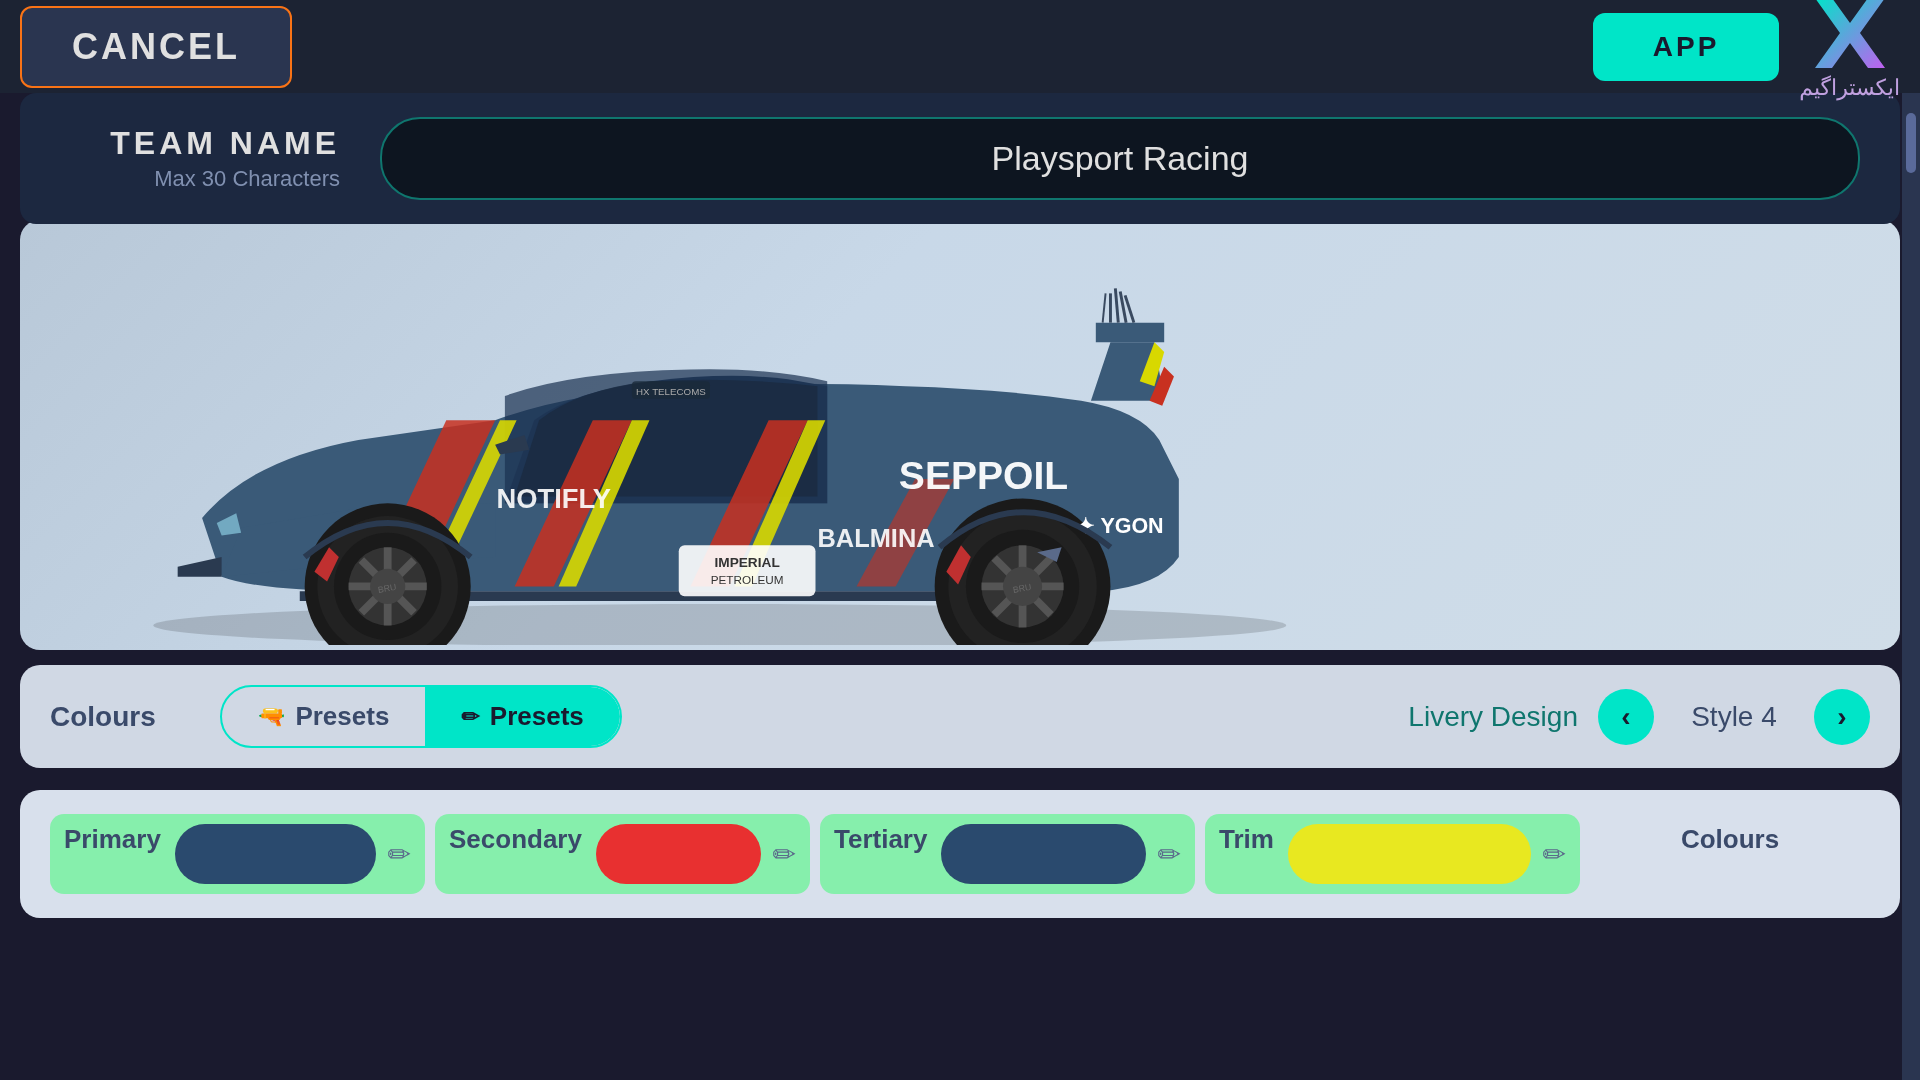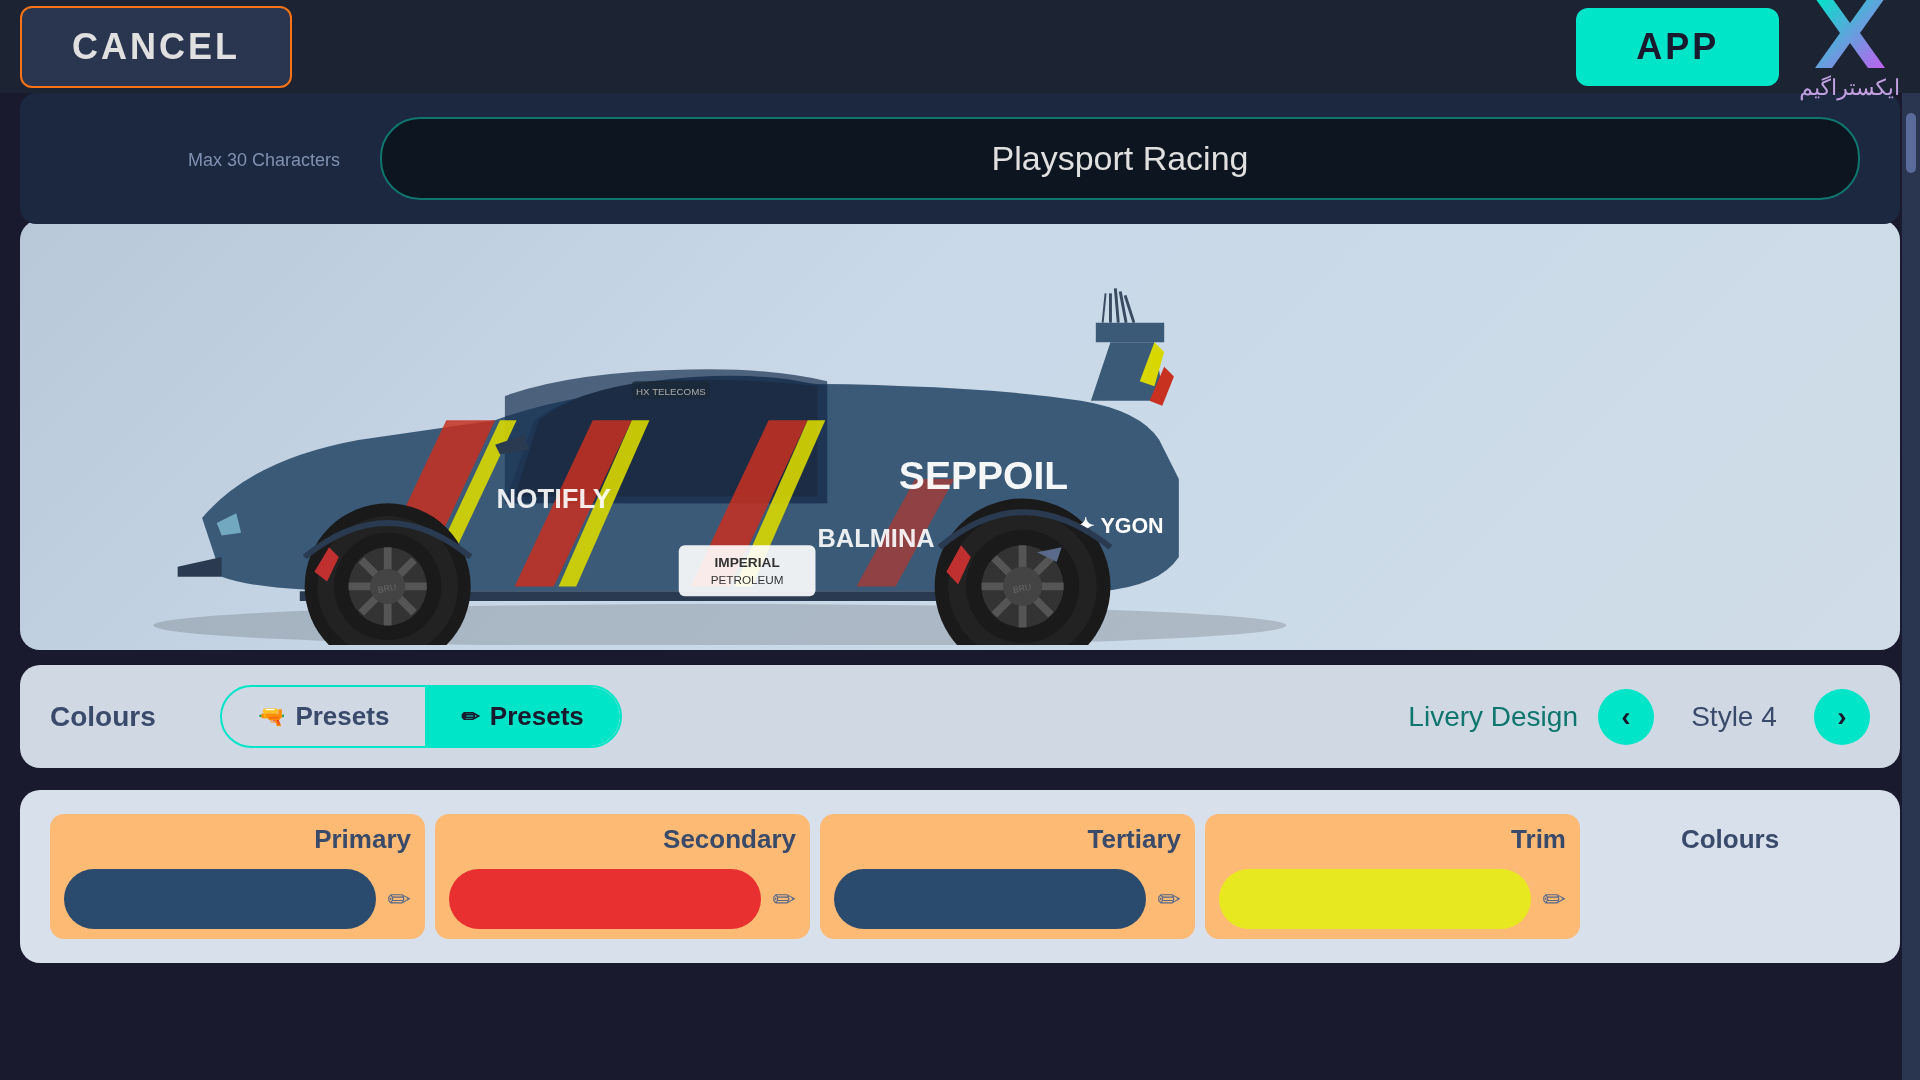--- a/index.html
+++ b/index.html
@@ -37,21 +37,21 @@
       cursor: pointer;
       text-transform: uppercase;
     }
 
     .apply-btn {
       background: #00e5c8;
       color: #1a1a2e;
       border: none;
       border-radius: 12px;
       padding: 18px 60px;
-      font-size: 36px;
+      font-size: 28px;
       font-weight: bold;
       letter-spacing: 3px;
       cursor: pointer;
       text-transform: uppercase;
     }
 
     .logo-area {
       display: flex;
       flex-direction: column;
       align-items: center;
@@ -92,21 +92,21 @@
     .team-name-label .title {
       color: #e0e0e0;
       font-size: 32px;
       font-weight: bold;
       letter-spacing: 4px;
       text-transform: uppercase;
     }
 
     .team-name-label .subtitle {
       color: #8090b0;
-      font-size: 18px;
+      font-size: 22px;
       margin-top: 4px;
     }
 
     .team-name-input {
       flex: 1;
       background: #0d1520;
       border: 2px solid #0f766e;
       border-radius: 40px;
       padding: 20px 40px;
       color: #e0e0e0;
@@ -248,25 +248,25 @@
       border-radius: 20px;
       padding: 24px 30px;
       display: flex;
       align-items: stretch;
       gap: 10px;
     }
 
     .swatch-group {
       flex: 1;
       display: flex;
-      flex-direction: column;
-      align-items: flex-end;
+      flex-direction: row;
+      align-items: flex-start;
       gap: 14px;
       padding: 10px 14px;
-      background: #fdba74;
+      background: #86efac;
       border-radius: 14px;
     }
 
     .swatch-group-label {
       color: #3a4a6a;
       font-size: 26px;
       font-weight: 600;
     }
 
     .swatch-row {
@@ -356,20 +356,21 @@
         </linearGradient>
       </defs>
       <polygon points="5,5 30,40 5,75 22,75 40,50 58,75 75,75 50,40 75,5 58,5 40,30 22,5" fill="url(#xgrad)"></polygon>
     </svg>
     <span class="logo-text">ايكستراگيم</span>
   </div>
 </div>
 
 <div class="team-name-section">
   <div class="team-name-label">
+    <div class="title">TEAM NAME</div>
     <div class="subtitle">Max 30 Characters</div>
   </div>
   <input class="team-name-input" type="text" value="Playsport Racing" placeholder="Playsport Racing" style="">
 </div>
 
 <div class="car-display">
   <div class="car-svg-container">
     <svg viewBox="0 0 1400 430" width="1380" height="420">
 
       <ellipse cx="710" cy="410" rx="580" ry="22" fill="rgba(0,0,0,0.15)"></ellipse>

